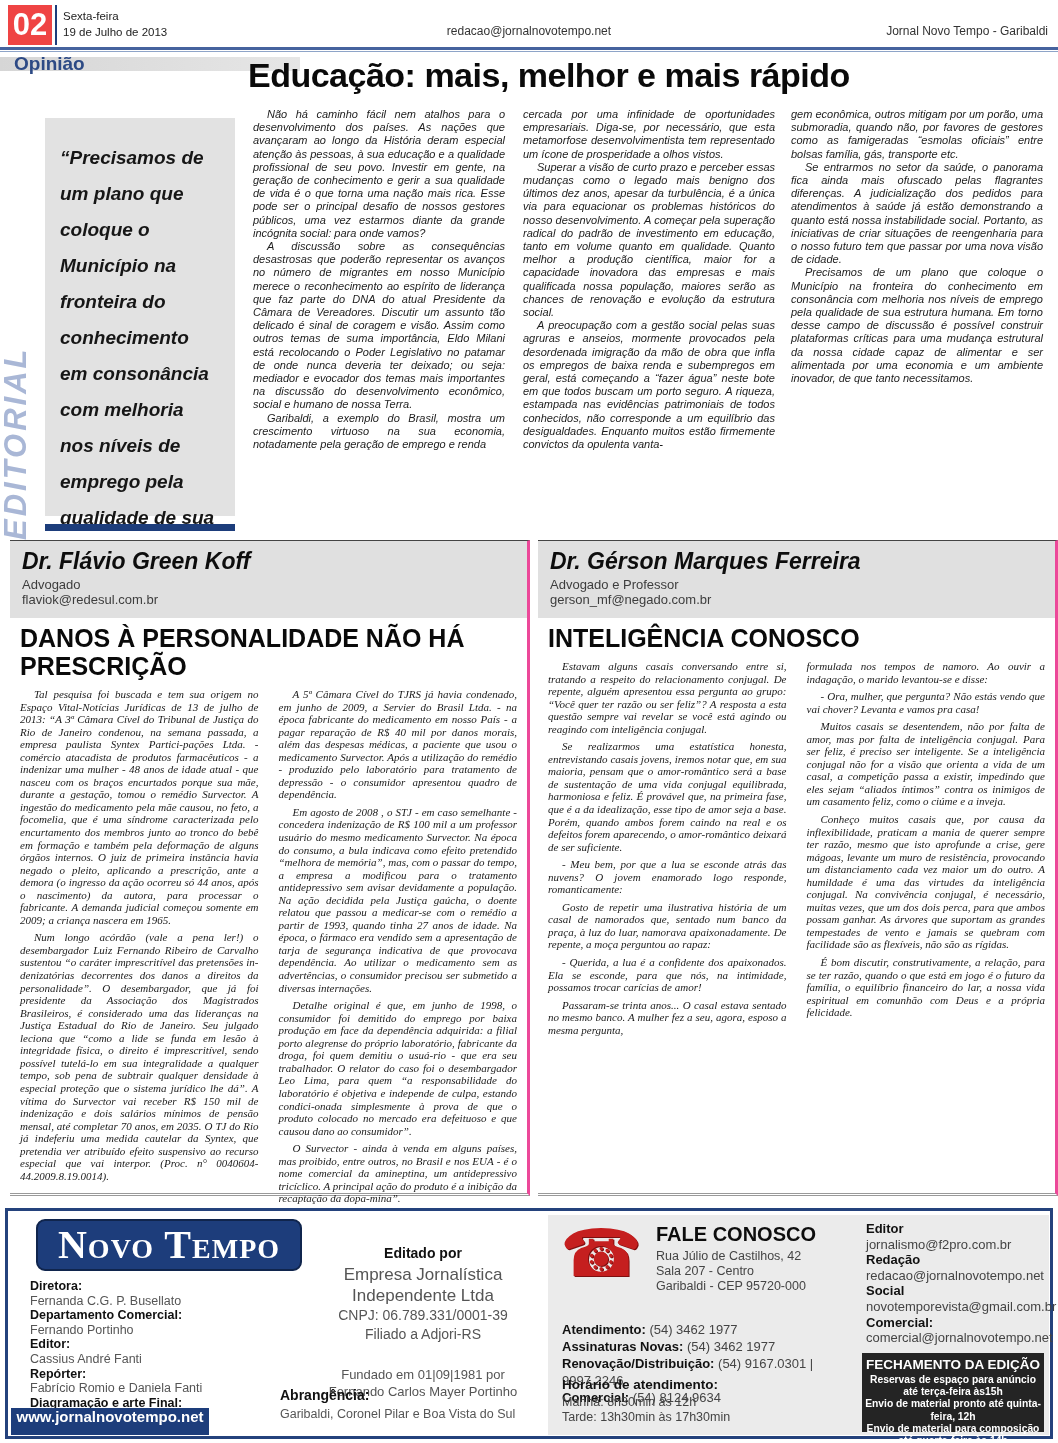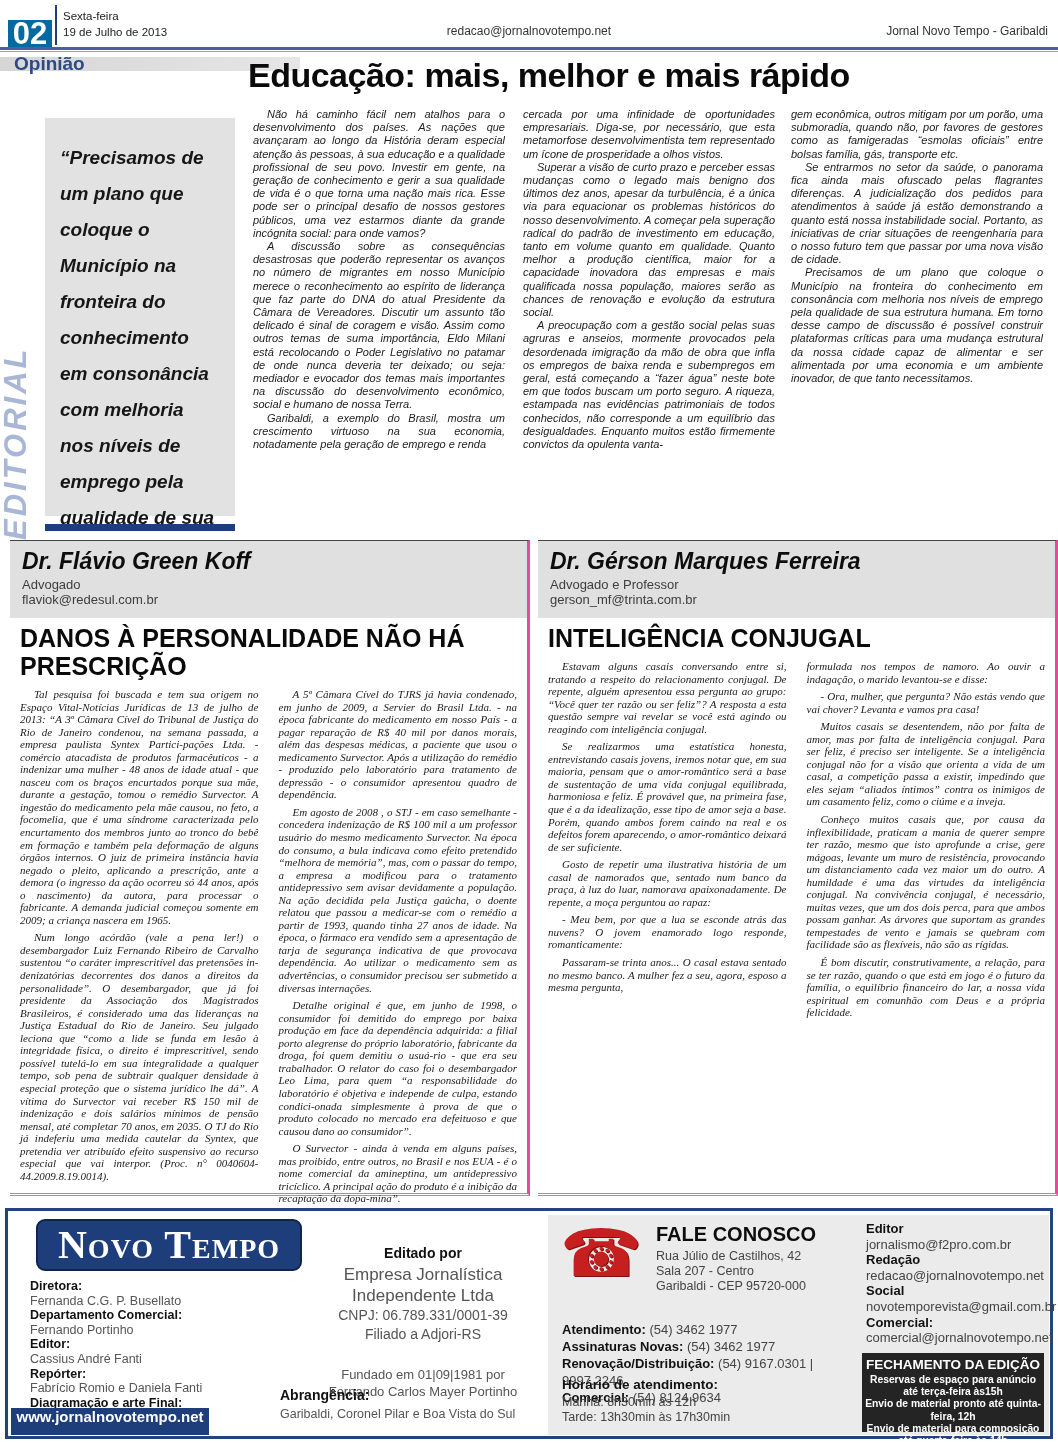--- a/index.html
+++ b/index.html
@@ -3,22 +3,22 @@
 <meta charset="utf-8">
 <style>
   * { margin:0; padding:0; box-sizing:border-box; }
   html,body { background:#888; }
   #page {
     position:relative; width:1058px; height:1443px; background:#fff;
     font-family:"Liberation Sans", sans-serif; color:#111; overflow:hidden;
     margin:0 auto;
   }
   
-  .hdr-pagebox { position:absolute; left:8px; top:20px; width:44px; height:28px;
-    background:#0369a1; color:#fff; font-weight:bold; font-size:31px;
+  .hdr-pagebox { position:absolute; left:8px; top:5px; width:44px; height:40px;
+    background:#ef4444; color:#fff; font-weight:bold; font-size:31px;
     display:flex; align-items:center; justify-content:center; }
   .hdr-vline { position:absolute; left:55px; top:5px; width:2px; height:40px; background:#1d3d7b; }
   .hdr-date { position:absolute; left:63px; top:8px; font-size:11.5px; color:#222; line-height:16px; }
   .hdr-email { position:absolute; left:0; right:0; top:24px; text-align:center; font-size:12px; color:#333; }
   .hdr-paper { position:absolute; right:10px; top:24px; font-size:12px; color:#333; }
   .hdr-rule1 { position:absolute; left:0; top:47px; width:1058px; height:3px; background:#46639e; }
   .hdr-rule2 { position:absolute; left:0; top:51px; width:1058px; height:1px; background:#8ea4c8; }
   
   .opinion-strip { position:absolute; left:0; top:57px; width:300px; height:14px;
     background:linear-gradient(to right,#d6d6d6,#e6e6e6); display:flex; align-items:center; }
@@ -156,29 +156,30 @@
           <p>Detalhe original é que, em junho de 1998, o consumidor foi demitido do emprego por baixa produção em face da dependência adquirida: a filial porto alegrense do próprio laboratório, fabricante da droga, foi quem demitiu o usuá-rio - que era seu trabalhador. O relator do caso foi o desembargador Leo Lima, para quem “a responsabilidade do laboratório é objetiva e independe de culpa, estando condici-onada simplesmente à prova de que o produto colocado no mercado era defeituoso e que causou dano ao consumidor”.</p>
           <p>O Survector - ainda à venda em alguns países, mas proibido, entre outros, no Brasil e nos EUA - é o nome comercial da amineptina, um antidepressivo tricíclico. A principal ação do produto é a inibição da recaptação da dopa-mina”.</p>
         </div>
     </div>
   </div>
 
   <div id="article-1" class="article">
     <div class="byline">
       <div class="author">Dr. Gérson Marques Ferreira</div>
       <div class="role">Advogado e Professor</div>
-      <div class="mail">gerson_mf@trinta.com.br</div>
-    </div>
-    <div class="art-headline">INTELIGÊNCIA CONJUGAL</div>
+      <div class="mail">gerson_mf@negado.com.br</div>
+    </div>
+    <div class="art-headline">INTELIGÊNCIA CONOSCO</div>
     <div class="art-body">
       <div class="art-col">
           <p>Estavam alguns casais conversando entre si, tratando a respeito do relacionamento conjugal. De repente, alguém apresentou essa pergunta ao grupo: “Você quer ter razão ou ser feliz”? A resposta a esta questão sempre vai revelar se você está agindo ou reagindo com inteligência conjugal.</p>
           <p>Se realizarmos uma estatística honesta, entrevistando casais jovens, iremos notar que, em sua maioria, pensam que o amor-romântico será a base de sustentação de uma vida conjugal equilibrada, harmoniosa e feliz. É provável que, na primeira fase, que é a da idealização, esse tipo de amor seja a base. Porém, quando ambos forem caindo na real e os defeitos forem aparecendo, o amor-romântico deixará de ser suficiente.</p>
+          <p>- Meu bem, por que a lua se esconde atrás das nuvens? O jovem enamorado logo responde, romanticamente:</p>
           <p>Gosto de repetir uma ilustrativa história de um casal de namorados que, sentado num banco da praça, à luz do luar, namorava apaixonadamente. De repente, a moça perguntou ao rapaz:</p>
-          <p>- Meu bem, por que a lua se esconde atrás das nuvens? O jovem enamorado logo responde, romanticamente:</p>
+          <p>- Querida, a lua é a confidente dos apaixonados. Ela se esconde, para que nós, na intimidade, possamos trocar carícias de amor!</p>
           <p>Passaram-se trinta anos... O casal estava sentado no mesmo banco. A mulher fez a seu, agora, esposo a mesma pergunta,</p>
         </div>
       <div class="art-col cont">
           <p>formulada nos tempos de namoro. Ao ouvir a indagação, o marido levantou-se e disse:</p>
           <p>- Ora, mulher, que pergunta? Não estás vendo que vai chover? Levanta e vamos pra casa!</p>
           <p>Muitos casais se desentendem, não por falta de amor, mas por falta de inteligência conjugal. Para ser feliz, é preciso ser inteligente. Se a inteligência conjugal não for a visão que orienta a vida de um casal, a competição passa a existir, impedindo que eles sejam “aliados íntimos” contra os inimigos de um casamento feliz, como o ciúme e a inveja.</p>
           <p>Conheço muitos casais que, por causa da inflexibilidade, praticam a mania de querer sempre ter razão, mesmo que isto aprofunde a crise, gere mágoas, levante um muro de resistência, provocando um distanciamento cada vez maior um do outro. A humildade é uma das virtudes da inteligência conjugal. Na convivência conjugal, é necessário, muitas vezes, que um dos dois perca, para que ambos possam ganhar. As árvores que suportam as grandes tempestades de vento e jamais se quebram com facilidade são as flexíveis, não são as rígidas.</p>
           <p>É bom discutir, construtivamente, a relação, para se ter razão, quando o que está em jogo é o futuro da família, o equilíbrio financeiro do lar, a nossa vida espiritual em comunhão com Deus e a própria felicidade.</p>
         </div>
     </div>

